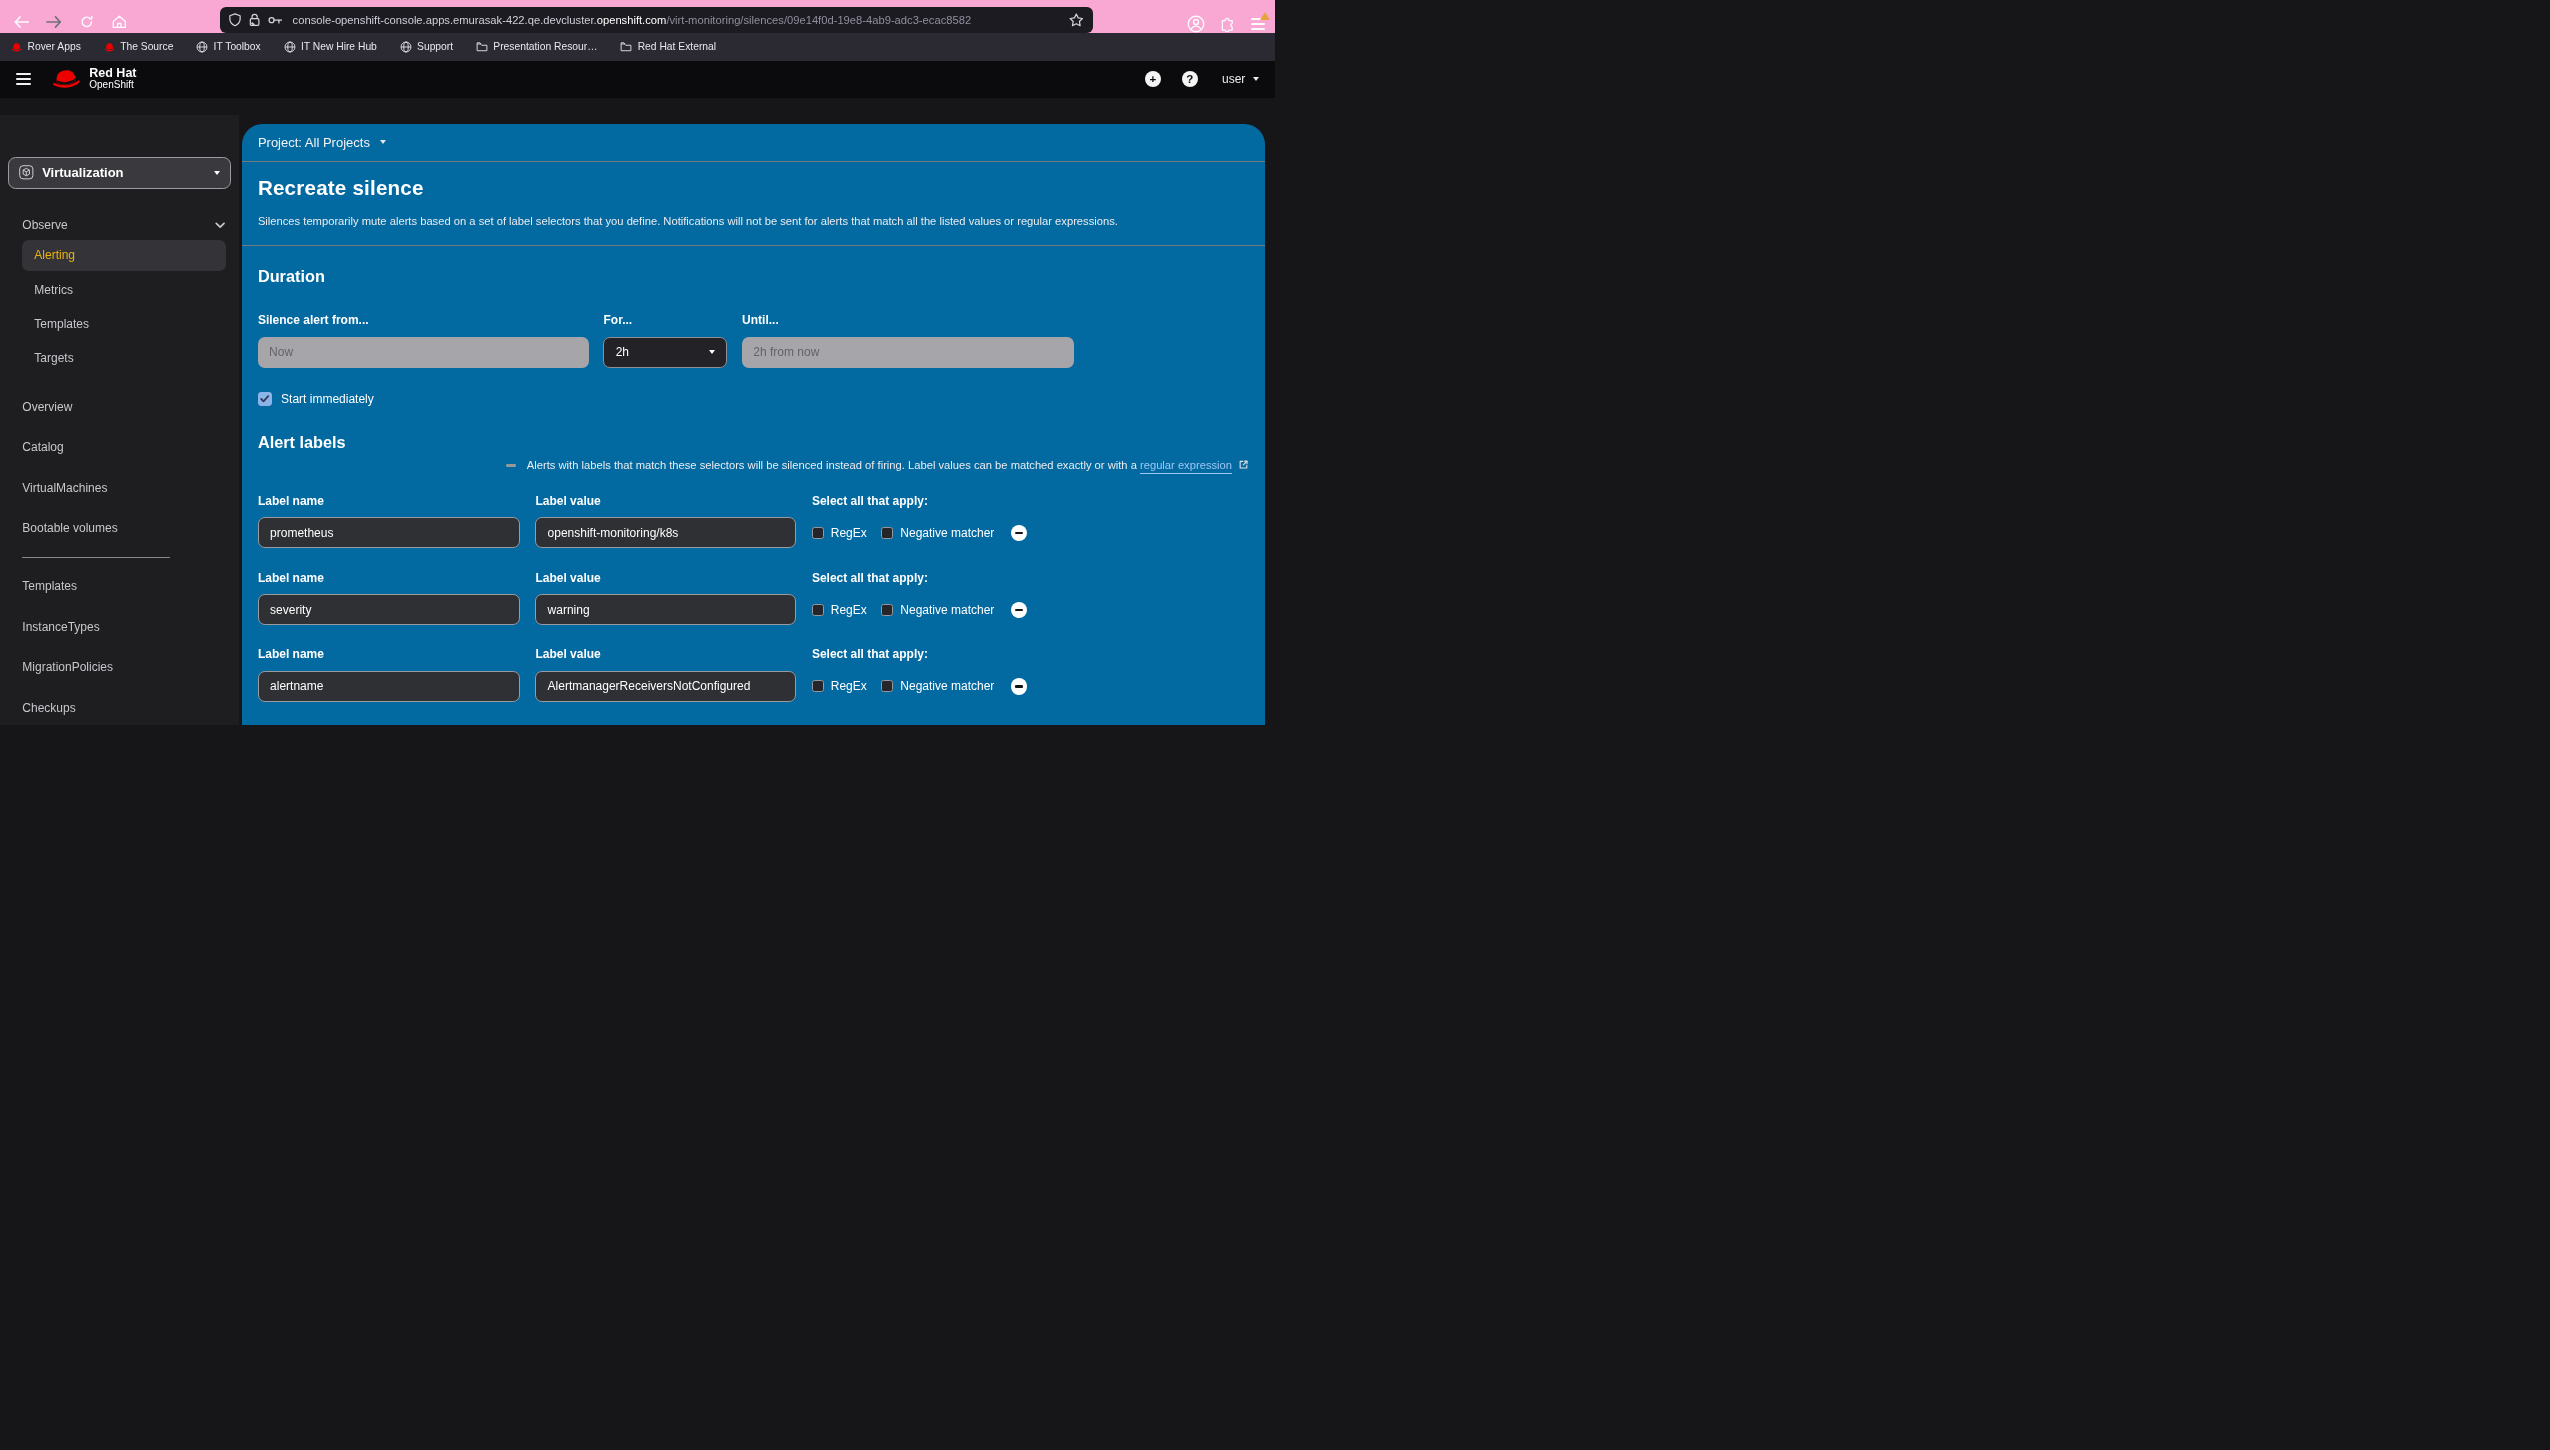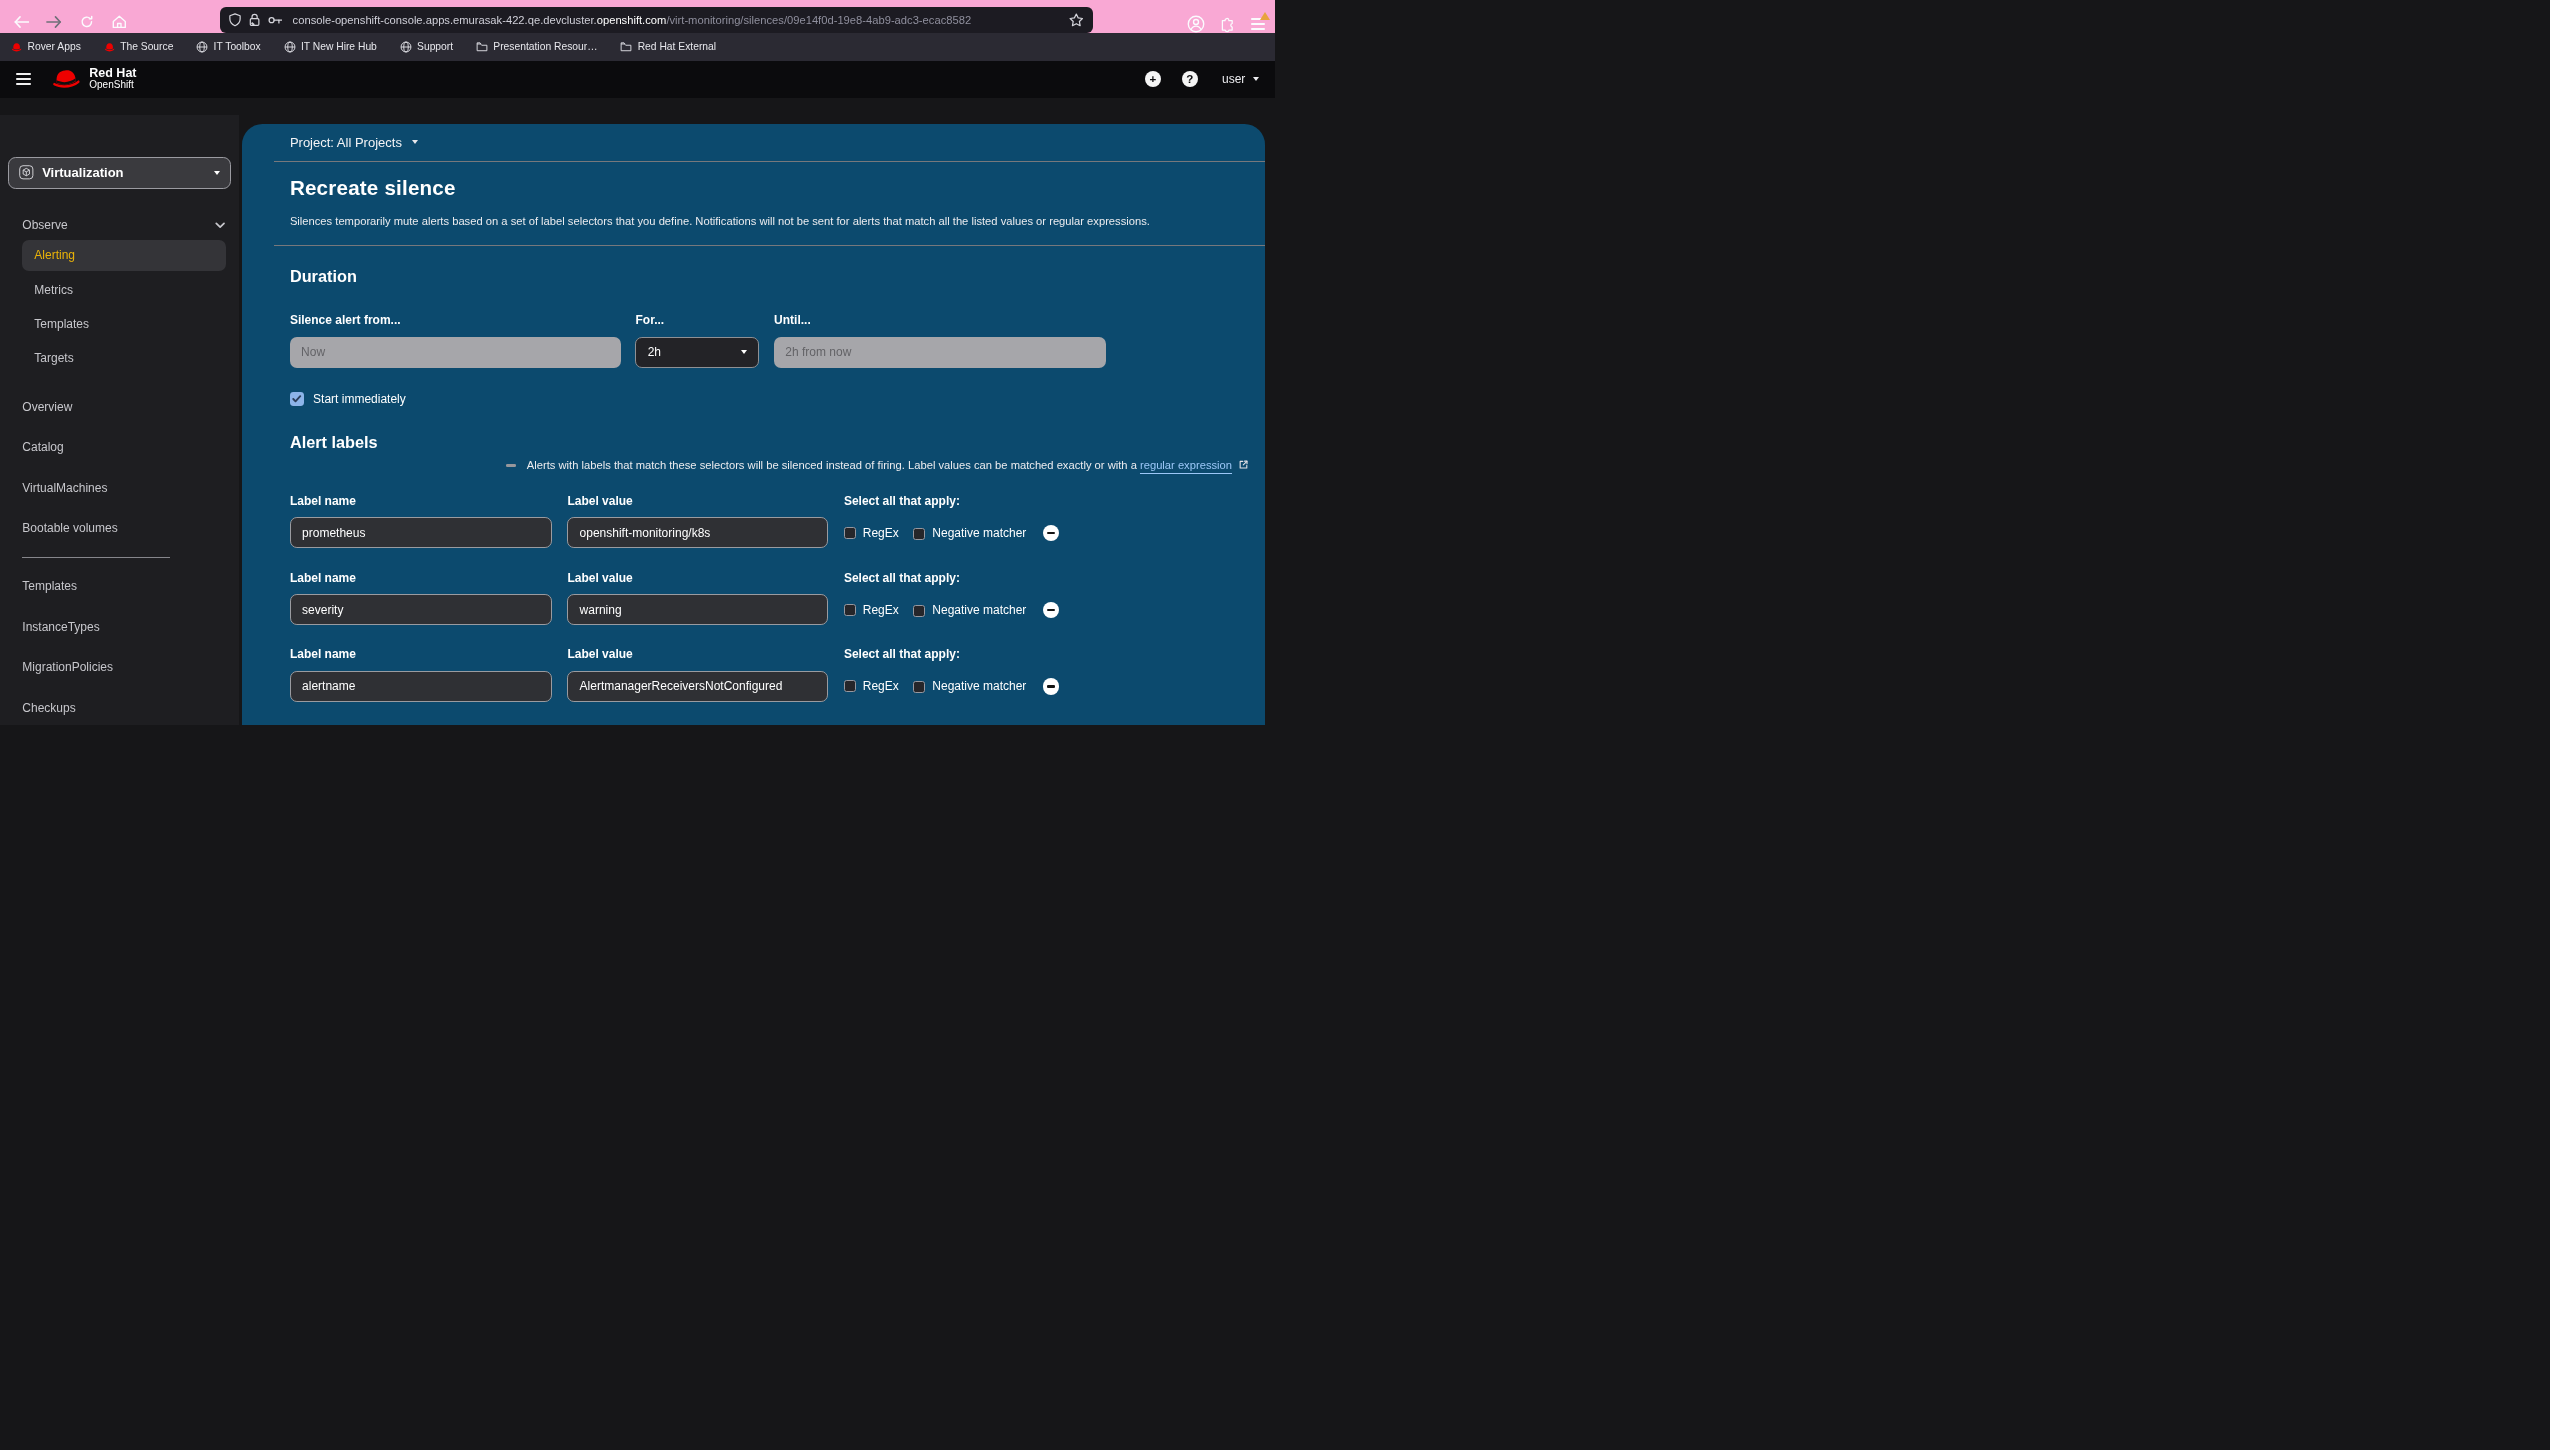--- a/index.html
+++ b/index.html
@@ -50,21 +50,21 @@
   .nav-item { height:31px; display:flex; align-items:center; padding-left:22.3px; margin-bottom:9.5px; }
   .nav-sub { height:31px; display:flex; align-items:center; margin:0 13px 3.4px 22.3px; padding-left:12px; border-radius:6.9px; }
   .nav-sub.selected { background:#343438; color:#eab308; }
   .nav-gap { height:13.7px; }
   .nav-divider { border:0; border-top:0.9px solid #86868b; margin:13px 69px 13px 22.3px; }
   .nav-item.has-chev { padding-right:14.6px; }
   .nav-item .chev { margin-left:auto; }
 
   
   .main { flex:1; padding:26px 10.3px 0 3.4px; min-width:0; }
-  .panel { background:#0c4a6e; border-radius:20.6px 20.6px 0 0; height:602px; overflow:hidden; color:#fff;padding-left:32px; }
+  .panel { background:#0369a1; border-radius:20.6px 20.6px 0 0; height:602px; overflow:hidden; color:#fff; }
   .project-bar { height:38px; display:flex; align-items:center; gap:10.3px; padding:0 15.5px; border-bottom:0.9px solid #77787c; font-size:13px; color:#f4f4f6; }
   .project-bar .caret-down { border-top-color:#e8e8ec; }
   .page-header { padding:14.6px 15.5px 18px; border-bottom:0.9px solid #77787c; }
   .page-title { font-size:20.6px; font-weight:600; letter-spacing:0.2px; }
   .page-desc { margin-top:14.6px; font-size:11.2px; color:#ececef; }
   .form { padding:21.5px 15.5px 0; }
   .section-h { font-size:16.3px; font-weight:600; }
   .duration-grid { display:flex; margin-top:27px; }
   .col-from { width:331px; }
   .col-for { width:124px; margin-left:14.6px; }
@@ -82,21 +82,21 @@
   .info-dash { width:9.5px; height:2.6px; background:#97979c; border-radius:1.3px; flex:none; }
   .info-link { color:#9cc7f7; text-decoration:underline; text-underline-offset:2.6px; }
   .ext-icon { display:inline-block; margin-left:6px; vertical-align:-0.9px; }
   .label-row { margin-top:22.3px; display:flex; }
   .lr-name { width:262px; }
   .lr-value { width:261px; margin-left:15.5px; }
   .lr-apply { margin-left:15.5px; flex:1; }
   .apply-controls { height:31px; display:flex; align-items:center; }
   .checkbox-empty { width:12px; height:12px; border:1.2px solid #9698a0; border-radius:2.6px; background:#26262a; flex:none; }
   .cb-label { font-size:12px; margin-left:6.9px; }
-  .neg-group { margin-left:14.6px; display:flex; align-items:flex-end; }
+  .neg-group { margin-left:14.6px; display:flex; align-items:center; }
   .minus-btn { margin-left:16.3px; width:16.3px; height:16.3px; border-radius:50%; background:#fff; display:flex; align-items:center; justify-content:center; }
   .minus-btn i { display:block; width:7.7px; height:2.2px; background:#141414; border-radius:1.1px; }
 </style>
 </head>
 <body>
 
 <div class="browser-toolbar">
   <span class="nav-btn">
     <svg width="15.5" height="12" viewBox="0 0 18 14" fill="none" stroke="#fbfbfe" stroke-width="1.8" stroke-linecap="round">
         <path d="M7 1 L1.5 7 L7 13"></path>

